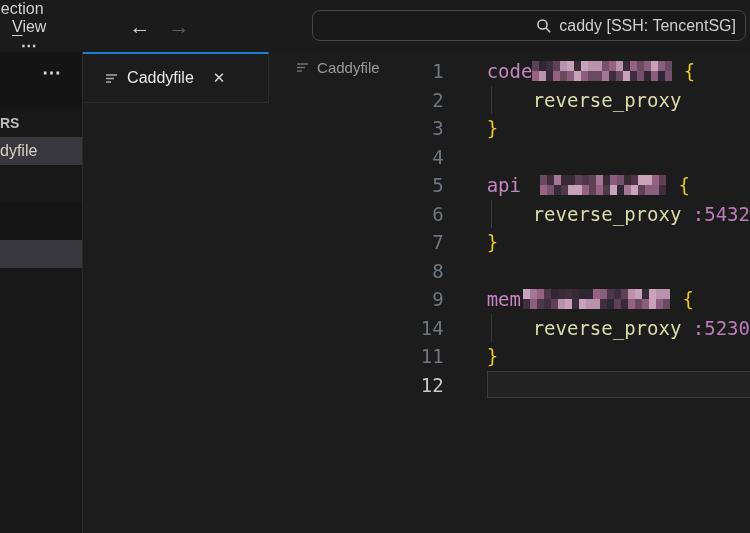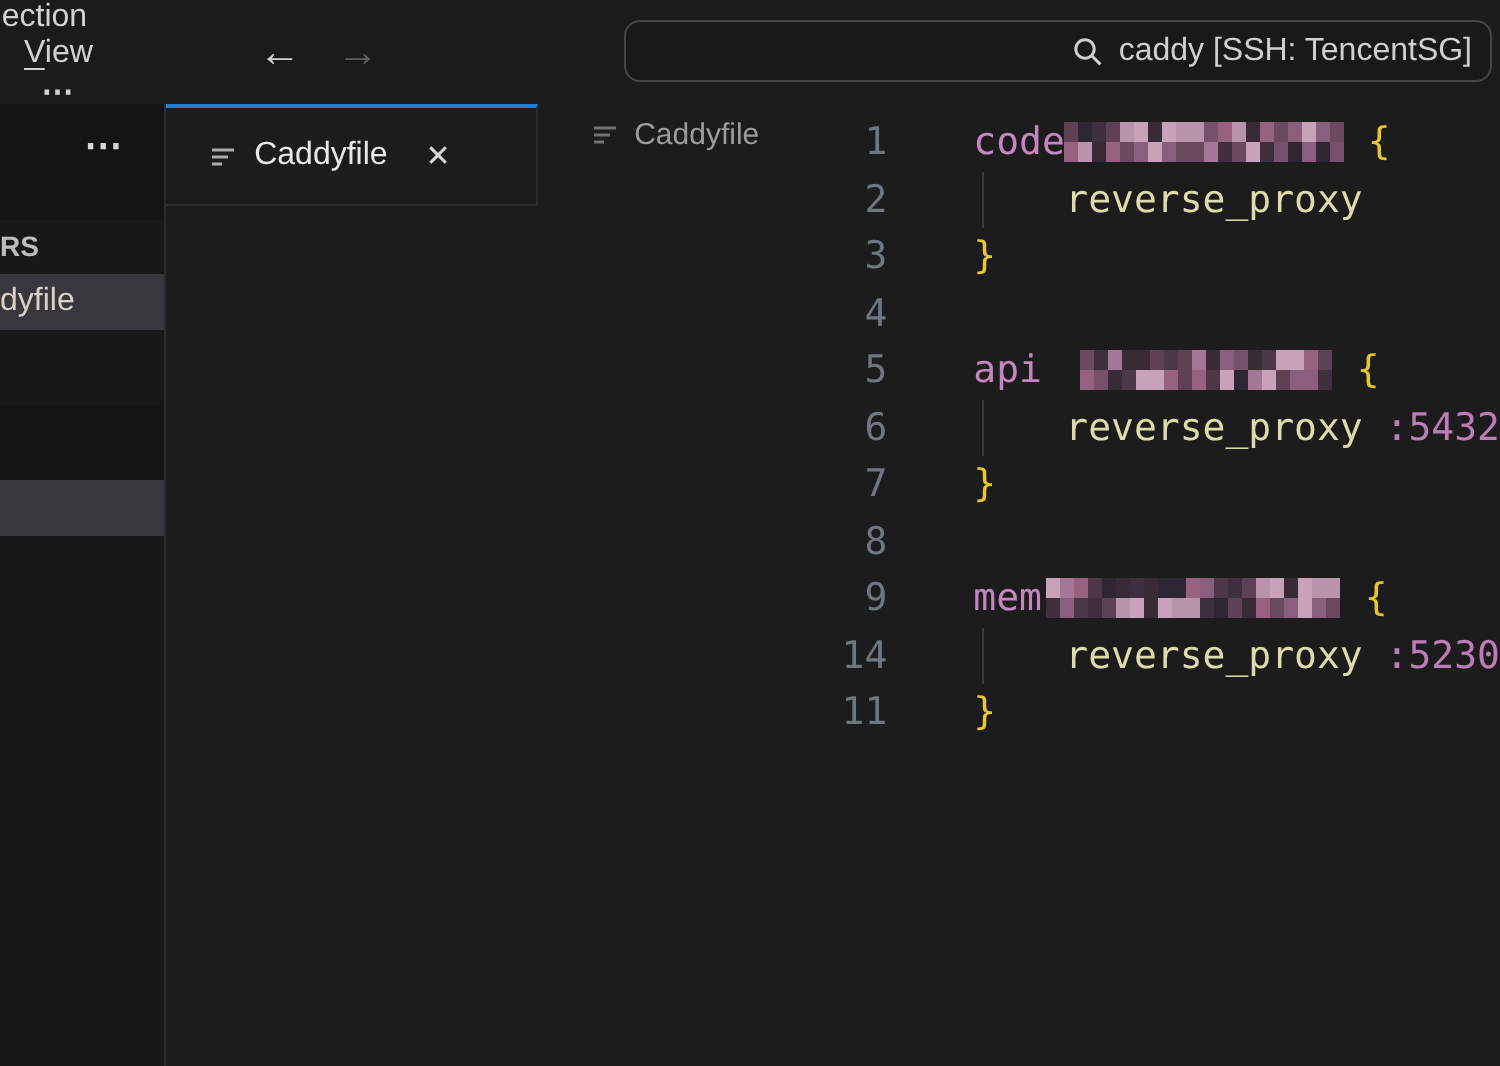--- a/index.html
+++ b/index.html
@@ -132,15 +132,16 @@
         <div class="cl"><span class="ln">2</span><div class="lc"><span class="indent"></span><span class="tok-fn">reverse_proxy</span></div></div>
         <div class="cl"><span class="ln">3</span><div class="lc"><span class="tok-brace">}</span></div></div>
         <div class="cl"><span class="ln">4</span><div class="lc"></div></div>
         <div class="cl"><span class="ln">5</span><div class="lc"><span class="tok-kw">api</span><span class="redact" style="margin-left: 19px; width: 127px;"><i style="background: rgb(107, 74, 96);"></i><i style="background: rgb(63, 46, 61);"></i><i style="background: rgb(165, 119, 151);"></i><i style="background: rgb(56, 43, 54);"></i><i style="background: rgb(56, 43, 54);"></i><i style="background: rgb(95, 65, 86);"></i><i style="background: rgb(78, 56, 72);"></i><i style="background: rgb(95, 65, 86);"></i><i style="background: rgb(165, 119, 151);"></i><i style="background: rgb(56, 43, 54);"></i><i style="background: rgb(138, 95, 126);"></i><i style="background: rgb(119, 80, 107);"></i><i style="background: rgb(56, 43, 54);"></i><i style="background: rgb(78, 56, 72);"></i><i style="background: rgb(199, 162, 184);"></i><i style="background: rgb(199, 162, 184);"></i><i style="background: rgb(150, 98, 127);"></i><i style="background: rgb(95, 65, 86);"></i><i style="background: rgb(150, 98, 127);"></i><i style="background: rgb(119, 80, 107);"></i><i style="background: rgb(56, 43, 54);"></i><i style="background: rgb(78, 56, 72);"></i><i style="background: rgb(199, 162, 184);"></i><i style="background: rgb(199, 162, 184);"></i><i style="background: rgb(150, 98, 127);"></i><i style="background: rgb(95, 65, 86);"></i><i style="background: rgb(150, 98, 127);"></i><i style="background: rgb(78, 56, 72);"></i><i style="background: rgb(199, 162, 184);"></i><i style="background: rgb(47, 38, 51);"></i><i style="background: rgb(165, 119, 151);"></i><i style="background: rgb(199, 162, 184);"></i><i style="background: rgb(95, 65, 86);"></i><i style="background: rgb(138, 95, 126);"></i><i style="background: rgb(138, 95, 126);"></i><i style="background: rgb(63, 46, 61);"></i></span><span class="tok-brace"> {</span></div></div>
         <div class="cl"><span class="ln">6</span><div class="lc"><span class="indent"></span><span class="tok-fn">reverse_proxy</span><span class="tok-num"> :5432</span></div></div>
         <div class="cl"><span class="ln">7</span><div class="lc"><span class="tok-brace">}</span></div></div>
         <div class="cl"><span class="ln">8</span><div class="lc"></div></div>
         <div class="cl"><span class="ln">9</span><div class="lc"><span class="tok-kw">mem</span><span class="redact" style="margin-left: 2px; width: 148px;"><i style="background: rgb(199, 162, 184);"></i><i style="background: rgb(165, 119, 151);"></i><i style="background: rgb(150, 98, 127);"></i><i style="background: rgb(78, 56, 72);"></i><i style="background: rgb(47, 38, 51);"></i><i style="background: rgb(56, 43, 54);"></i><i style="background: rgb(63, 46, 61);"></i><i style="background: rgb(56, 43, 54);"></i><i style="background: rgb(47, 38, 51);"></i><i style="background: rgb(47, 38, 51);"></i><i style="background: rgb(150, 98, 127);"></i><i style="background: rgb(138, 95, 126);"></i><i style="background: rgb(78, 56, 72);"></i><i style="background: rgb(63, 46, 61);"></i><i style="background: rgb(95, 65, 86);"></i><i style="background: rgb(185, 146, 171);"></i><i style="background: rgb(199, 162, 184);"></i><i style="background: rgb(56, 43, 54);"></i><i style="background: rgb(199, 162, 184);"></i><i style="background: rgb(185, 146, 171);"></i><i style="background: rgb(185, 146, 171);"></i><i style="background: rgb(63, 46, 61);"></i><i style="background: rgb(138, 95, 126);"></i><i style="background: rgb(78, 56, 72);"></i><i style="background: rgb(63, 46, 61);"></i><i style="background: rgb(95, 65, 86);"></i><i style="background: rgb(185, 146, 171);"></i><i style="background: rgb(199, 162, 184);"></i><i style="background: rgb(56, 43, 54);"></i><i style="background: rgb(199, 162, 184);"></i><i style="background: rgb(185, 146, 171);"></i><i style="background: rgb(185, 146, 171);"></i><i style="background: rgb(63, 46, 61);"></i><i style="background: rgb(47, 38, 51);"></i><i style="background: rgb(95, 65, 86);"></i><i style="background: rgb(56, 43, 54);"></i><i style="background: rgb(150, 98, 127);"></i><i style="background: rgb(107, 74, 96);"></i><i style="background: rgb(138, 95, 126);"></i><i style="background: rgb(199, 162, 184);"></i><i style="background: rgb(138, 95, 126);"></i><i style="background: rgb(107, 74, 96);"></i></span><span class="tok-brace"> {</span></div></div>
         <div class="cl"><span class="ln">14</span><div class="lc"><span class="indent"></span><span class="tok-fn">reverse_proxy</span><span class="tok-num"> :5230</span></div></div>
         <div class="cl"><span class="ln">11</span><div class="lc"><span class="tok-brace">}</span></div></div>
+        <div class="cl current"><span class="ln">12</span><div class="lc"></div></div>
       </div>
   </section>
 </div>
 
 </body></html>

